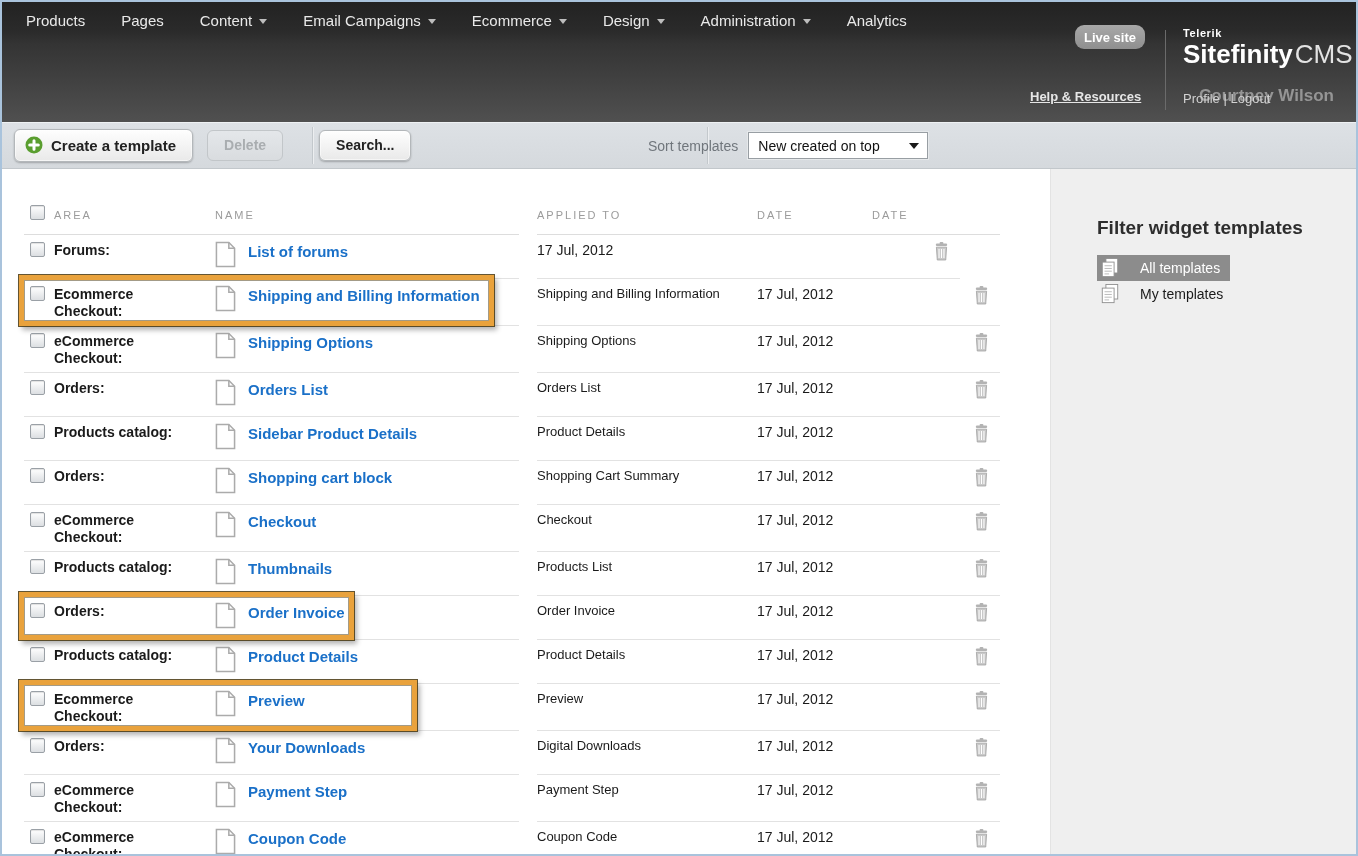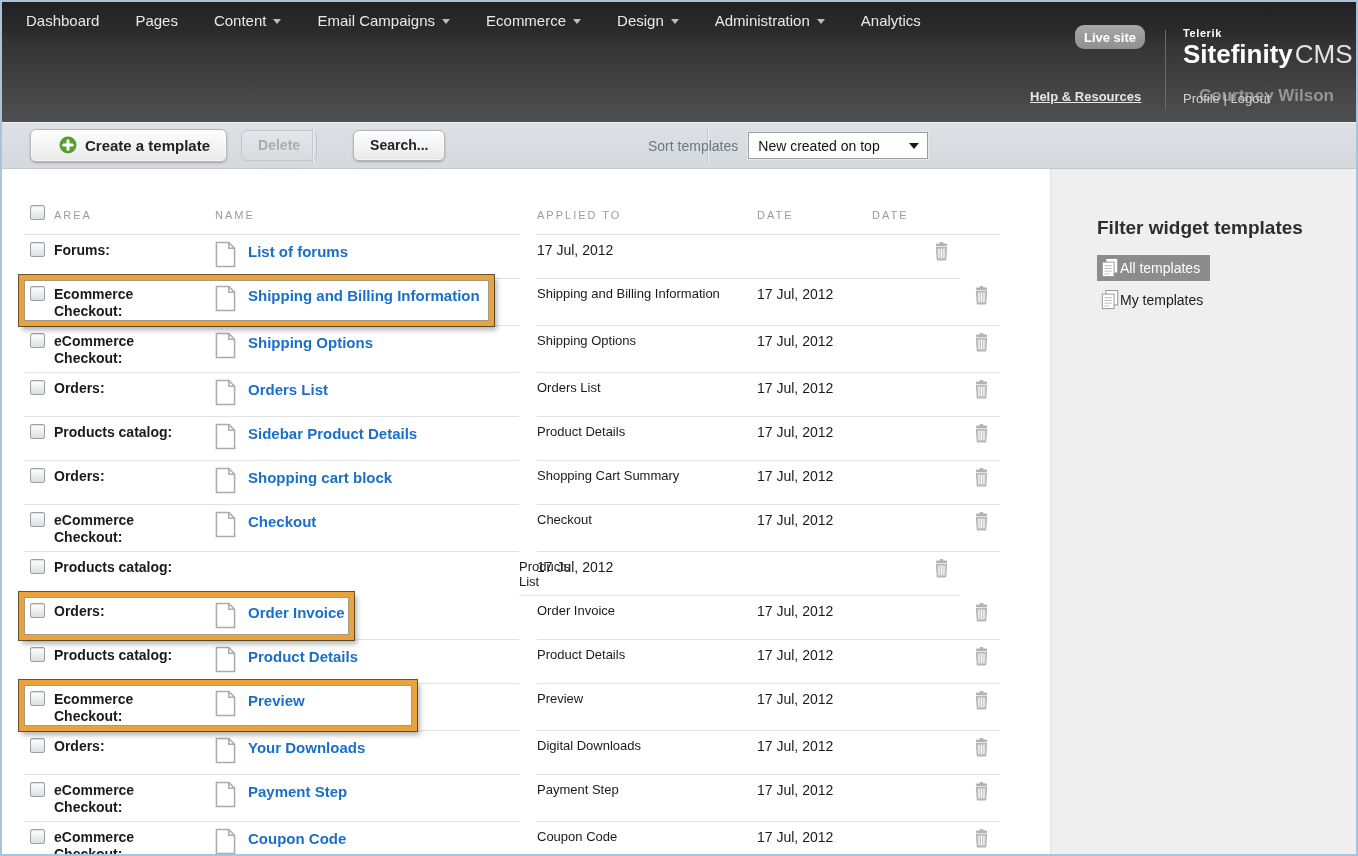--- a/index.html
+++ b/index.html
@@ -42,21 +42,21 @@
     border-top:1px solid #eef1f3; border-bottom:1px solid #c2c7cb;
     display:flex; align-items:center; position:relative;
   }
   .tb-divider { position:absolute; top:4px; bottom:4px; width:1px; background:#c3c8cc; box-shadow:1px 0 0 #eceef0; }
   .btn {
     font-family:inherit; font-size:15px; font-weight:bold; color:#222;
     background:linear-gradient(#fefefe,#e9e9e9); border:1px solid #b3b7ba; border-radius:6px;
     box-shadow:0 1px 2px rgba(0,0,0,0.25), 0 0 0 1px rgba(255,255,255,0.55) inset;
     padding:6px 16px 7px; cursor:pointer; display:flex; align-items:center; gap:8px;
   }
-  .btn-create { margin-left:28px; padding-left:28px; }
+  .btn-create { margin-left:12px; padding-left:10px; }
   .btn-delete { margin-left:14px; color:#a9adb0; background:linear-gradient(#e4e7ea,#d9dcdf); border-color:#c2c6c9; box-shadow:none; font-size:14px; }
   .btn-search { margin-left:36px; font-size:14px; }
   .sort-wrap { position:absolute; left:646px; top:0; height:100%; display:flex; align-items:center; gap:10px; }
   .sort-label { color:#70767c; font-size:14px; }
   .select-box {
     width:180px; height:27px; background:#fff; border:1px solid #989ea3;
     box-shadow:0 0 0 1px #e6e9eb; display:flex; align-items:center; justify-content:space-between;
     padding:0 8px 0 9px; font-size:14px; color:#111; cursor:pointer;
   }
   .select-caret { width:0; height:0; border-left:5px solid transparent; border-right:5px solid transparent; border-top:6px solid #1a1a1a; }
@@ -87,31 +87,31 @@
   .trash { cursor:pointer; display:inline-block; }
   .hl {
     display:none; position:absolute; left:-5px; top:-4px; height:calc(100% + 4px);
     border:5px solid var(--accent-highlight, #e9a23c);
     box-shadow:0 0 0 1px rgba(72,55,15,0.85), inset 0 0 0 1px rgba(72,55,15,0.5), 3px 4px 5px rgba(0,0,0,0.3);
     z-index:6; pointer-events:none;
   }
   
   .sidebar { flex:1; background:#efefef; border-left:1px solid #e3e3e3; padding:48px 0 0 46px; }
   .sidebar-title { font-size:19px; font-weight:bold; color:#2d2d2d; margin-bottom:16px; }
-  .filter-item { display:flex; align-items:center; gap:0; font-size:14px; color:#1a1a1a; cursor:pointer; margin-bottom:6px; width:max-content; padding:2px 10px 2px 3px; }
+  .filter-item { display:flex; align-items:center; gap:20px; font-size:14px; color:#1a1a1a; cursor:pointer; width:max-content; padding:2px 10px 2px 3px; }
   .filter-item.selected { background:#8c8c8c; color:#fff; }
   .filter-item svg { flex:0 0 auto; }
 </style>
 </head>
 <body>
 
 <div class="header">
   <div class="nav">
     <a class="nav-item">
-        <span>Dashboard</span>
+        <span>Products</span>
       </a>
     <a class="nav-item">
         <span>Pages</span>
       </a>
     <a class="nav-item">
         <span>Content</span>
         <span class="caret-down"></span>
       </a>
     <a class="nav-item">
         <span>Email Campaigns</span>
@@ -385,20 +385,29 @@
           <path d="M6.4 7.4 v9.6 M9 7.4 v9.6 M11.6 7.4 v9.6" stroke="#fff" stroke-width="1.1"></path>
         </svg>
       </span>
     </div>
 
   </div>
 
   <div class="tgrid-row trow">
     <div class="cell c-check"><span class="checkbox"></span></div>
     <div class="cell c-area"><span>Products catalog:</span></div>
+    <div class="cell c-name">
+      <span class="page-icon">
+        <svg width="21" height="27" viewBox="0 0 22 28">
+          <path d="M1.5 1.5 h13 l6 6 v19 h-19 z" fill="#fff" stroke="#ababab" stroke-width="1.6"></path>
+          <path d="M14.5 1.5 v6 h6" fill="none" stroke="#ababab" stroke-width="1.6"></path>
+        </svg>
+      </span>
+      <a class="tpl-link" href="#">Thumbnails</a>
+    </div>
     <div class="cell c-gap"></div>
     <div class="cell c-applied"><span>Products List</span></div>
     <div class="cell c-date"><span>17 Jul, 2012</span></div>
     <div class="cell c-owner"><span></span></div>
     <div class="cell c-trash">
       <span class="trash">
         <svg width="17" height="19" viewBox="0 0 18 20">
           <rect x="7" y="0" width="4" height="2.4" rx="1" fill="#b3b3b3"></rect>
           <rect x="3" y="1.6" width="12" height="2.6" rx="1.2" fill="#b3b3b3"></rect>
           <path d="M3.6 5.4 h10.8 l-0.9 13.6 h-9 z" fill="#c9c9c9" stroke="#9d9d9d" stroke-width="0.8"></path>

